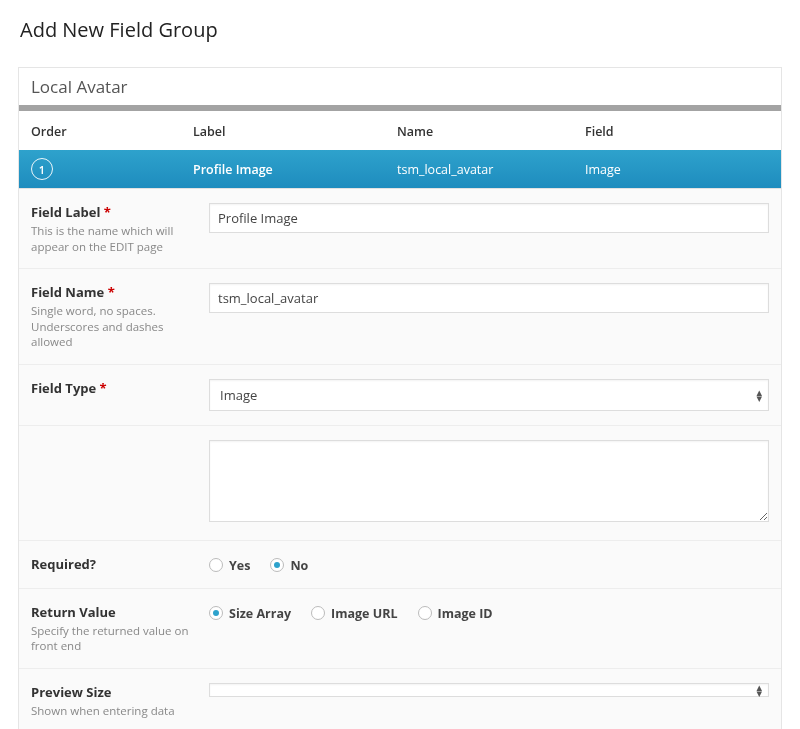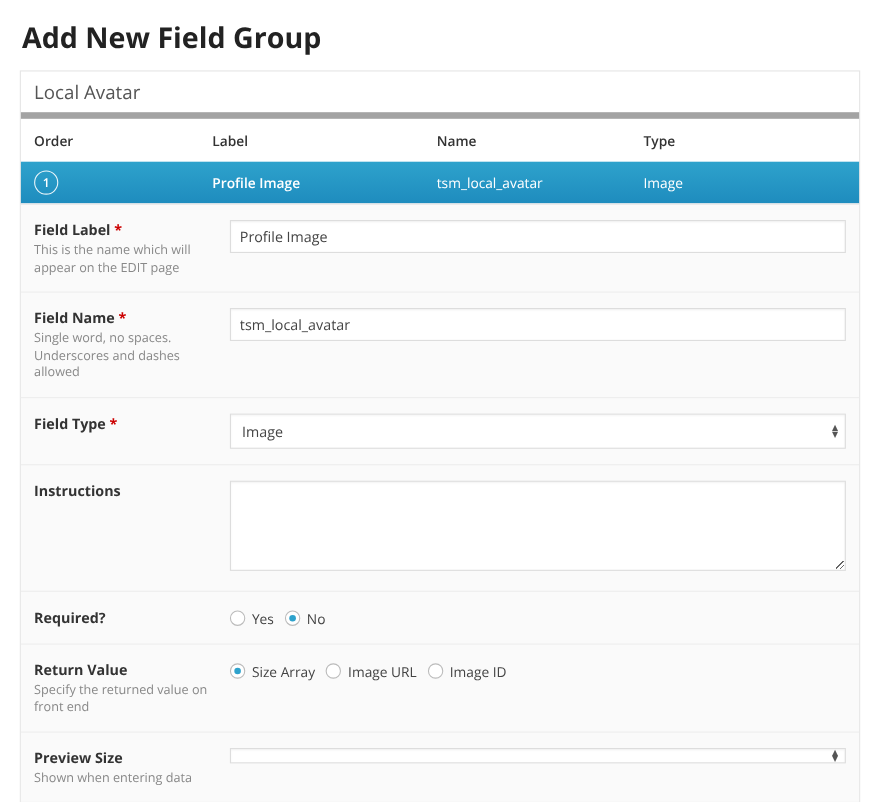--- a/index.html
+++ b/index.html
@@ -6,23 +6,23 @@
   body {
     margin: 0;
     padding: 16px 18px;
     font-family: "Open Sans", -apple-system, BlinkMacSystemFont, "Segoe UI", Helvetica, Arial, sans-serif;
     font-size: 13px;
     color: #444;
     background: #fff;
     width: 800px;
   }
   h1.page-title {
-    font-size: 26px;
-    font-weight: 700;
-    margin: 0 0 12px 2px;
+    font-size: 20px;
+    font-weight: 400;
+    margin: 0 0 24px 2px;
     color: #222;
   }
   .field-group {
     border: 1px solid #e5e5e5;
     background: #fff;
   }
   .group-title {
     padding: 7px 12px;
     font-size: 17px;
     font-weight: 400;
@@ -108,21 +108,21 @@
     box-shadow: inset 0 1px 2px rgba(0,0,0,0.05);
     cursor: pointer;
     position: relative;
   }
   .select-fake .caret {
     position: absolute; right: 6px; top: 50%; transform: translateY(-50%);
     font-size: 11px; color: #555;
     display:flex; flex-direction:column; line-height:6px;
   }
 
-  .radiogroup { display: flex; gap: 10px; align-items:center; padding-top:2px; }
+  .radiogroup { display: flex; gap: 20px; align-items:center; padding-top:2px;font-weight:bold; }
   .radio {
     display: inline-flex; align-items: center; gap: 6px;
     font-size: 12.5px; color: #444; cursor: pointer;
   }
   .radio .dot {
     width: 14px; height: 14px; border-radius: 50%;
     border: 1px solid #bbb; background: #fff;
     display:flex; align-items:center; justify-content:center;
   }
   .radio.checked .dot::after {
@@ -135,21 +135,21 @@
 <h1 class="page-title">Add New Field Group</h1>
 
 <div class="field-group">
 
   <div class="group-title">Local Avatar</div>
 
   <div class="columns-header">
     <div class="col-order">Order</div>
     <div class="col-label">Label</div>
     <div class="col-name">Name</div>
-    <div class="col-type">Type</div>
+    <div class="col-type">Field</div>
   </div>
 
   <div class="field-row">
     <div class="col-order">
       <span class="order-badge">1</span>
     </div>
     <div class="col-label">Profile Image</div>
     <div class="col-name">tsm_local_avatar</div>
     <div class="col-type">Image</div>
   </div>
@@ -186,21 +186,20 @@
           <span class="caret">
               <span>▴</span>
               <span>▾</span>
             </span>
         </div>
       </div>
     </div>
 
     <div class="srow">
       <div class="labelcell">
-        <div class="lbl">Instructions</div>
       </div>
       <div class="ctrl">
         <textarea style=""></textarea>
       </div>
     </div>
 
     <div class="srow">
       <div class="labelcell">
         <div class="lbl">Required?</div>
       </div>

